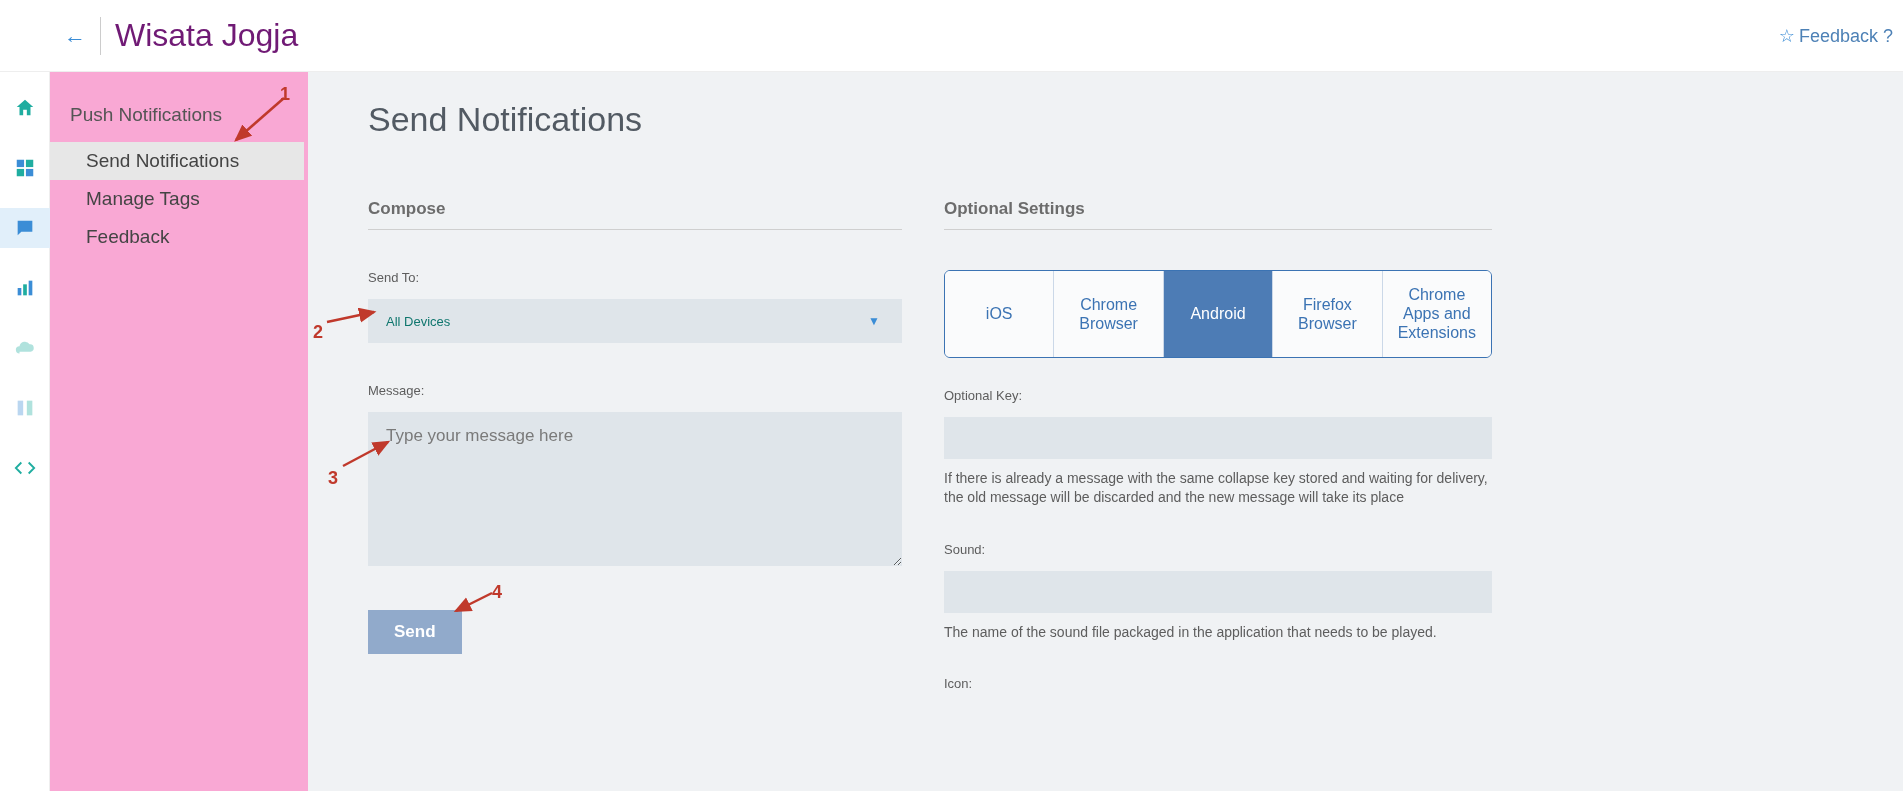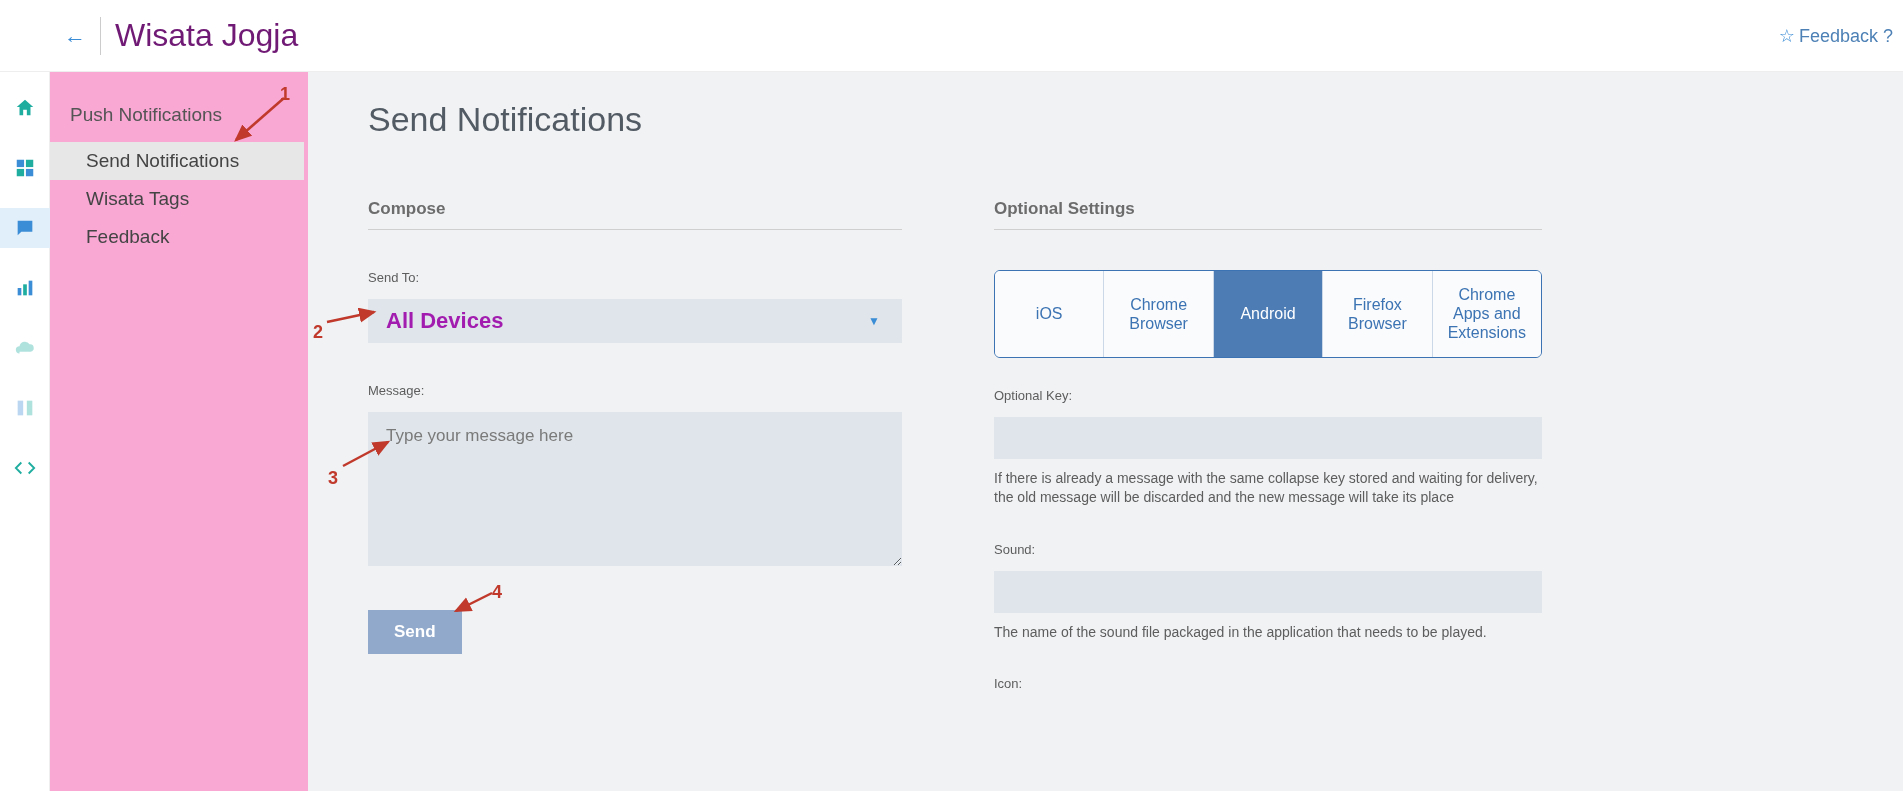--- a/index.html
+++ b/index.html
@@ -18,30 +18,30 @@
 .rail-item svg { width: 22px; height: 22px; }
 
 .side-menu { width: 258px; background: #f9a8d4; padding: 24px 0 0 0; border-right: 4px solid #f9a8d4; }
 .side-heading { font-size: 19px; color: #555; padding: 8px 20px 16px 20px; font-weight: 400; }
 .side-item { font-size: 19px; color: #444; padding: 8px 20px 8px 36px; cursor: pointer; font-weight: 300; }
 .side-item.active { background: #e7e7e7; }
 
 .main { flex: 1; background: #f0f2f4; padding: 28px 60px; min-height: 719px; overflow: hidden; }
 .page-h1 { font-size: 34px; font-weight: 300; color: #525a63; margin-bottom: 60px; }
 
-.cols { display: flex; gap: 92px; }
+.cols { display: flex; gap: 42px; }
 .col { flex: 0 0 534px; }
 .col-right { flex: 0 0 548px; }
 
 .section-title { font-size: 17px; font-weight: 600; color: #6c6c6c; padding-bottom: 10px; border-bottom: 1px solid #cfcfcf; margin-bottom: 40px; }
 
 .label { font-size: 13px; color: #5d5d5d; margin-bottom: 14px; font-weight: 300; }
 
 .select { display: flex; align-items: center; justify-content: space-between; background: #dfe5ea; height: 44px; padding: 0 22px 0 18px; cursor: pointer; margin-bottom: 40px; }
-.select-text { color: #a21caf; font-size: 22px; font-weight: 700; }
+.select-text { color: #0f766e; font-size: 13px; font-weight: 400; }
 .select-caret { color: #3b8dd6; font-size: 12px; }
 
 .textarea { width: 100%; height: 154px; background: #dfe5ea; border: none; padding: 14px 18px; font-size: 17px; color: #555; font-family: inherit; resize: both; margin-bottom: 40px; font-weight: 400; }
 .textarea::placeholder { color: #7a7a7a; }
 
 .send-btn { background: #91aacb; color: #fff; border: none; font-size: 17px; font-weight: 600; padding: 12px 26px; cursor: pointer; }
 
 .tabs { display: flex; border: 1px solid #3b73b3; border-radius: 6px; overflow: hidden; margin-bottom: 30px; }
 .tab { flex: 1; text-align: center; padding: 14px 8px; font-size: 16px; color: #3b73b3; cursor: pointer; border-right: 1px solid #cbd8e8; background: #fafbfc; display: flex; align-items: center; justify-content: center; line-height: 1.2; font-weight: 300; }
 .tab:last-child { border-right: none; }
@@ -111,21 +111,21 @@
     <div class="rail-item">
       <svg viewBox="0 0 24 24">
           <path fill="none" stroke="#1fada0" stroke-width="2" d="M8 6l-6 6 6 6M16 6l6 6-6 6"></path>
         </svg>
     </div>
   </div>
 
   <div class="side-menu">
     <div class="side-heading">Push Notifications</div>
     <div class="side-item active">Send Notifications</div>
-    <div class="side-item">Wisata Tags</div>
+    <div class="side-item">Manage Tags</div>
     <div class="side-item">Feedback</div>
   </div>
 
   <div class="main">
     <h1 class="page-h1">Send Notifications</h1>
 
     <div class="cols">
       <div class="col">
         <div class="section-title">Compose</div>
 

